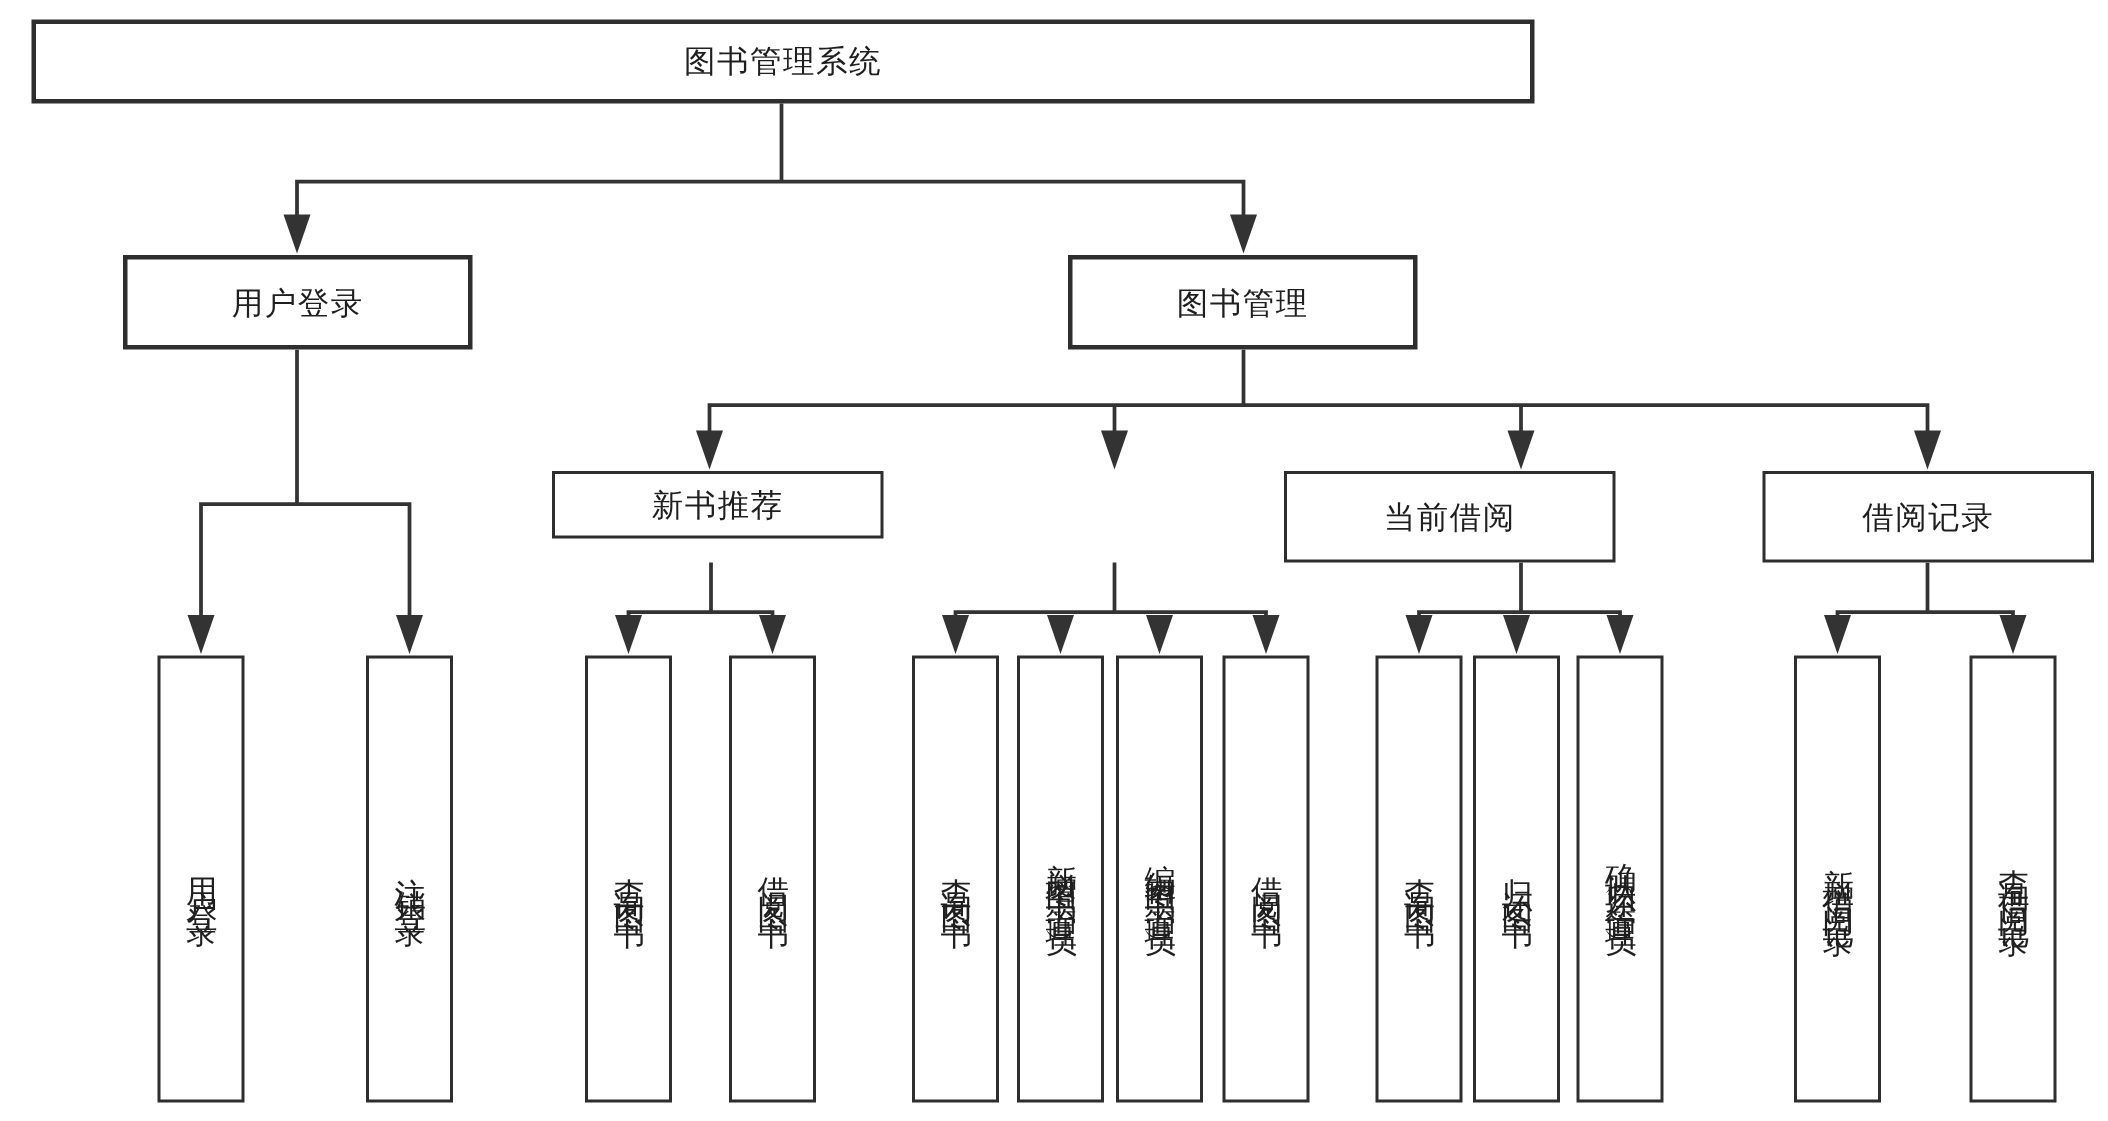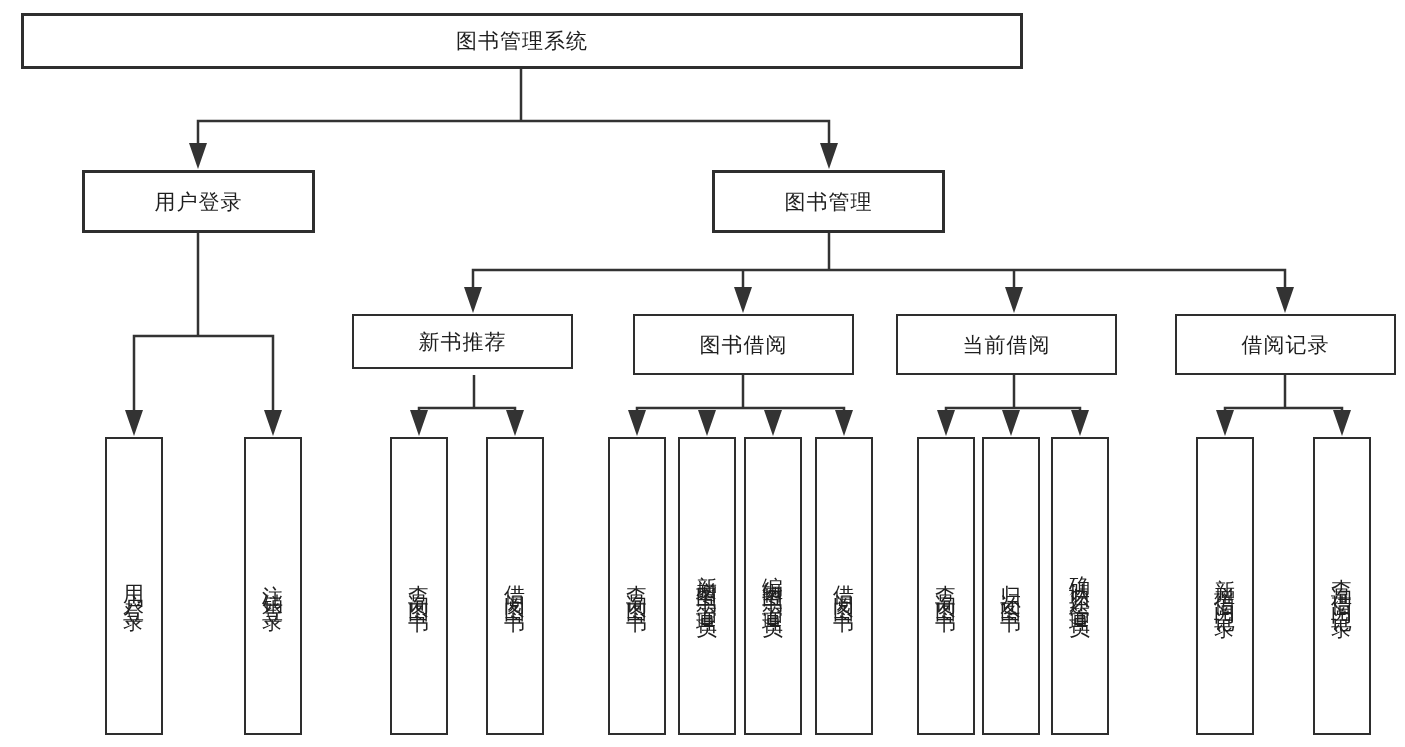--- a/index.html
+++ b/index.html
@@ -106,27 +106,24 @@
     <span>图书管理系统</span>
   </div>
 
   <div class="hbox" style="left:82px;top:170px;width:233px;height:63px;">
     <span>用户登录</span>
   </div>
   <div class="hbox" style="left:712px;top:170px;width:233px;height:63px;font-family:Liberation Mono, monospace;">
     <span>图书管理</span>
   </div>
 
-  <div class="hbox" style="left:352px;top:314px;width:221px;height:55px;border-width:2.5px;">
+  <div class="hbox" style="left:368px;top:314px;width:221px;height:45px;border-width:2.5px;">
     <span>新书推荐</span>
   </div>
-  <div class="hbox" style="left:633px;top:314px;width:221px;height:61px;border-width:2.5px;">
-    <span>图书借阅</span>
-  </div>
-  <div class="hbox" style="left:896px;top:314px;width:221px;height:61px;border-width:2.5px;">
+  <div class="hbox" style="left:856px;top:314px;width:221px;height:61px;border-width:2.5px;">
     <span>当前借阅</span>
   </div>
   <div class="hbox" style="left:1175px;top:314px;width:221px;height:61px;border-width:2.5px;">
     <span>借阅记录</span>
   </div>
 
   <div class="vbox" style="left:105px;">
     <span>用户登录</span>
   </div>
   <div class="vbox" style="left:244px;">

